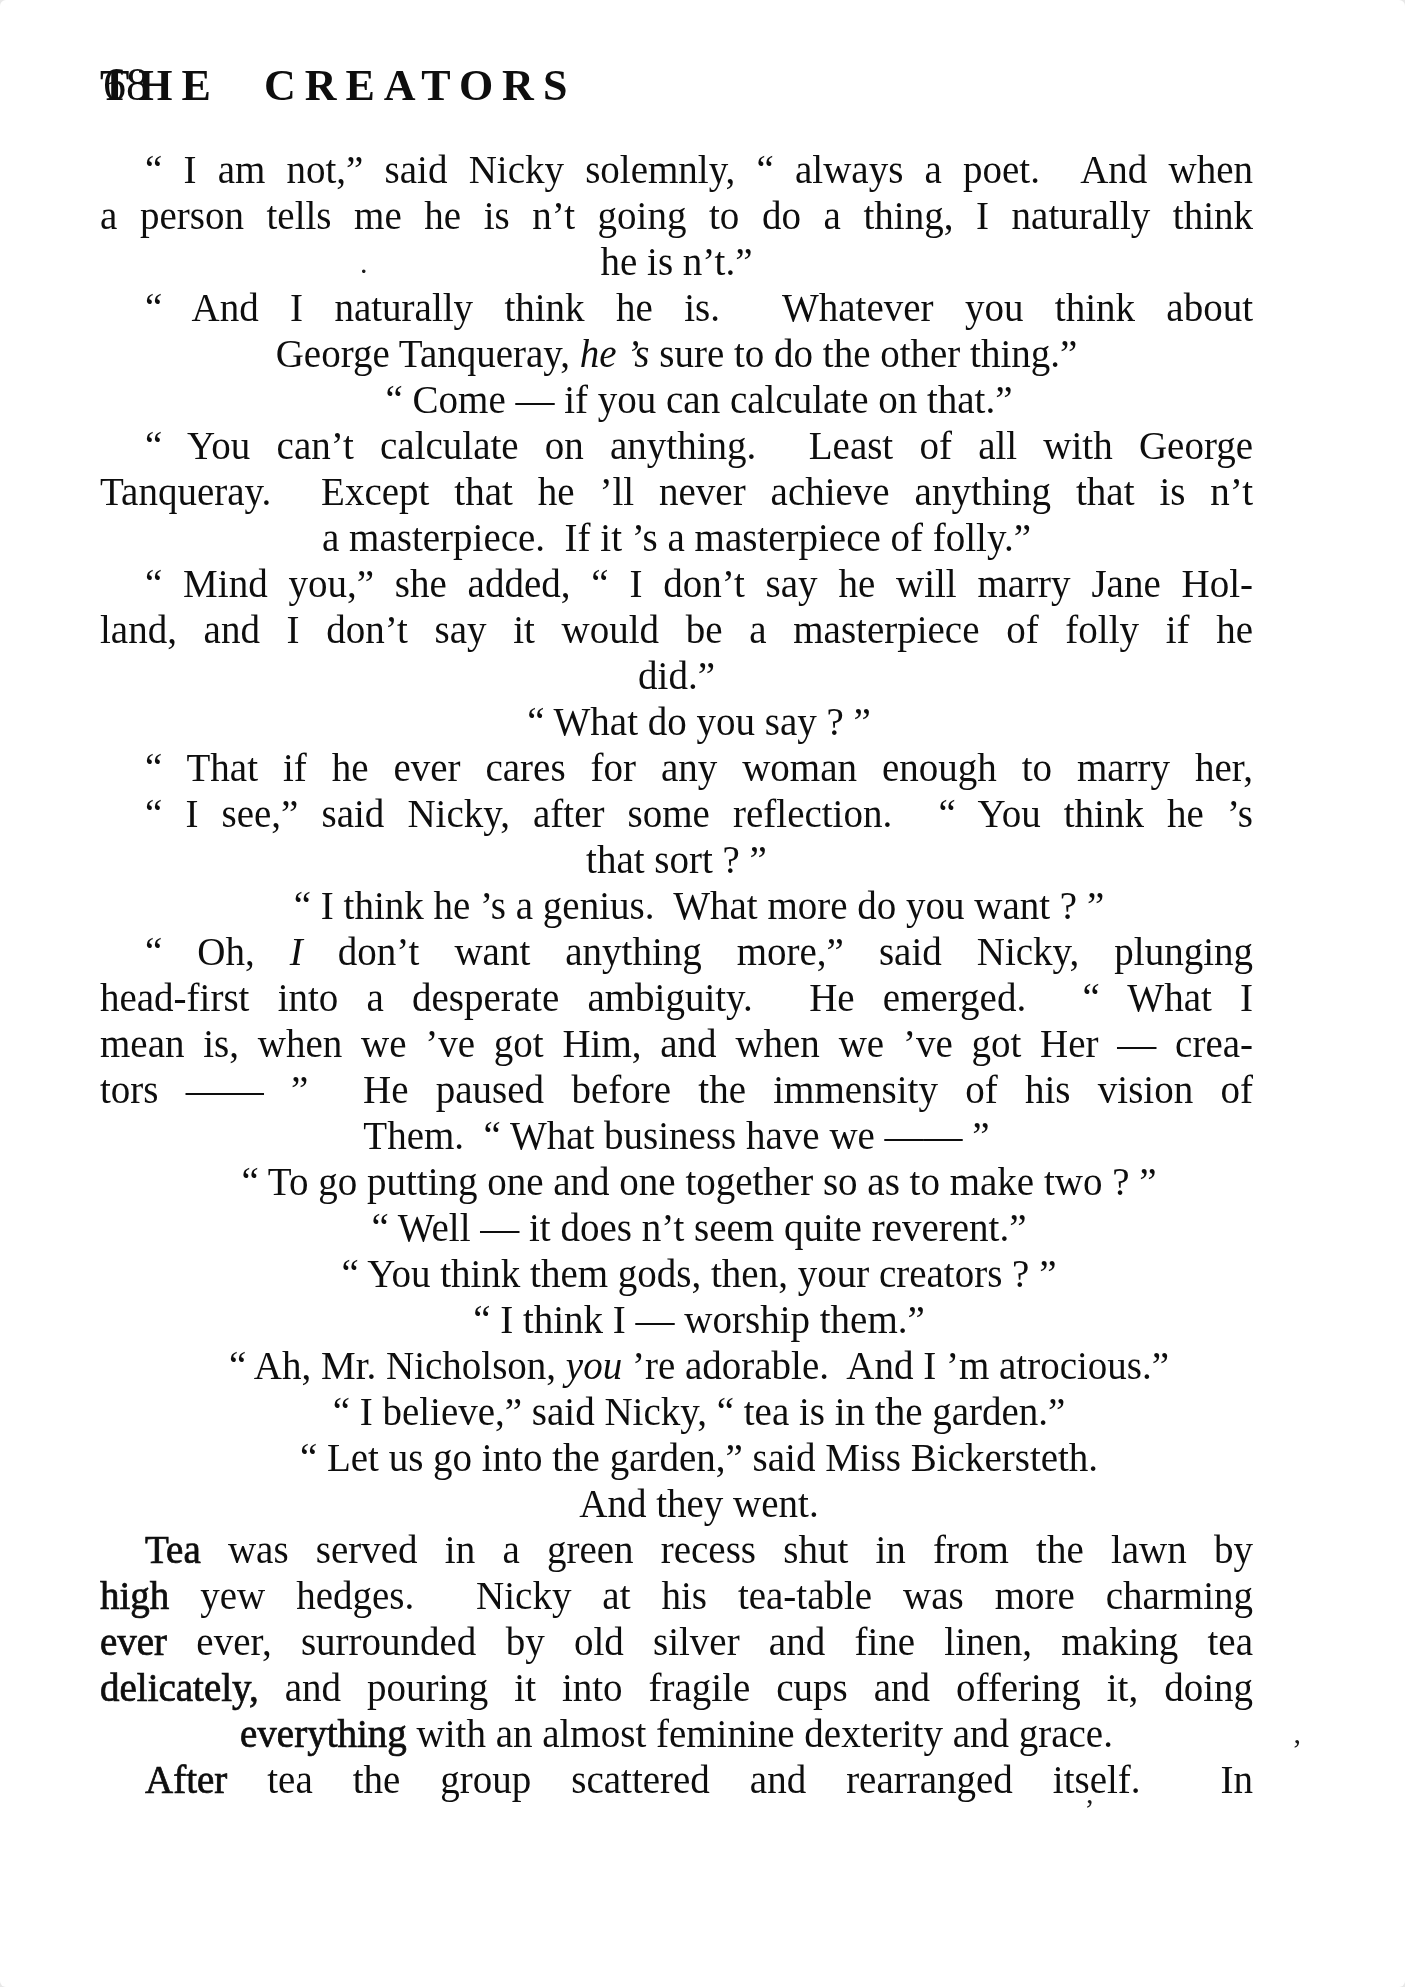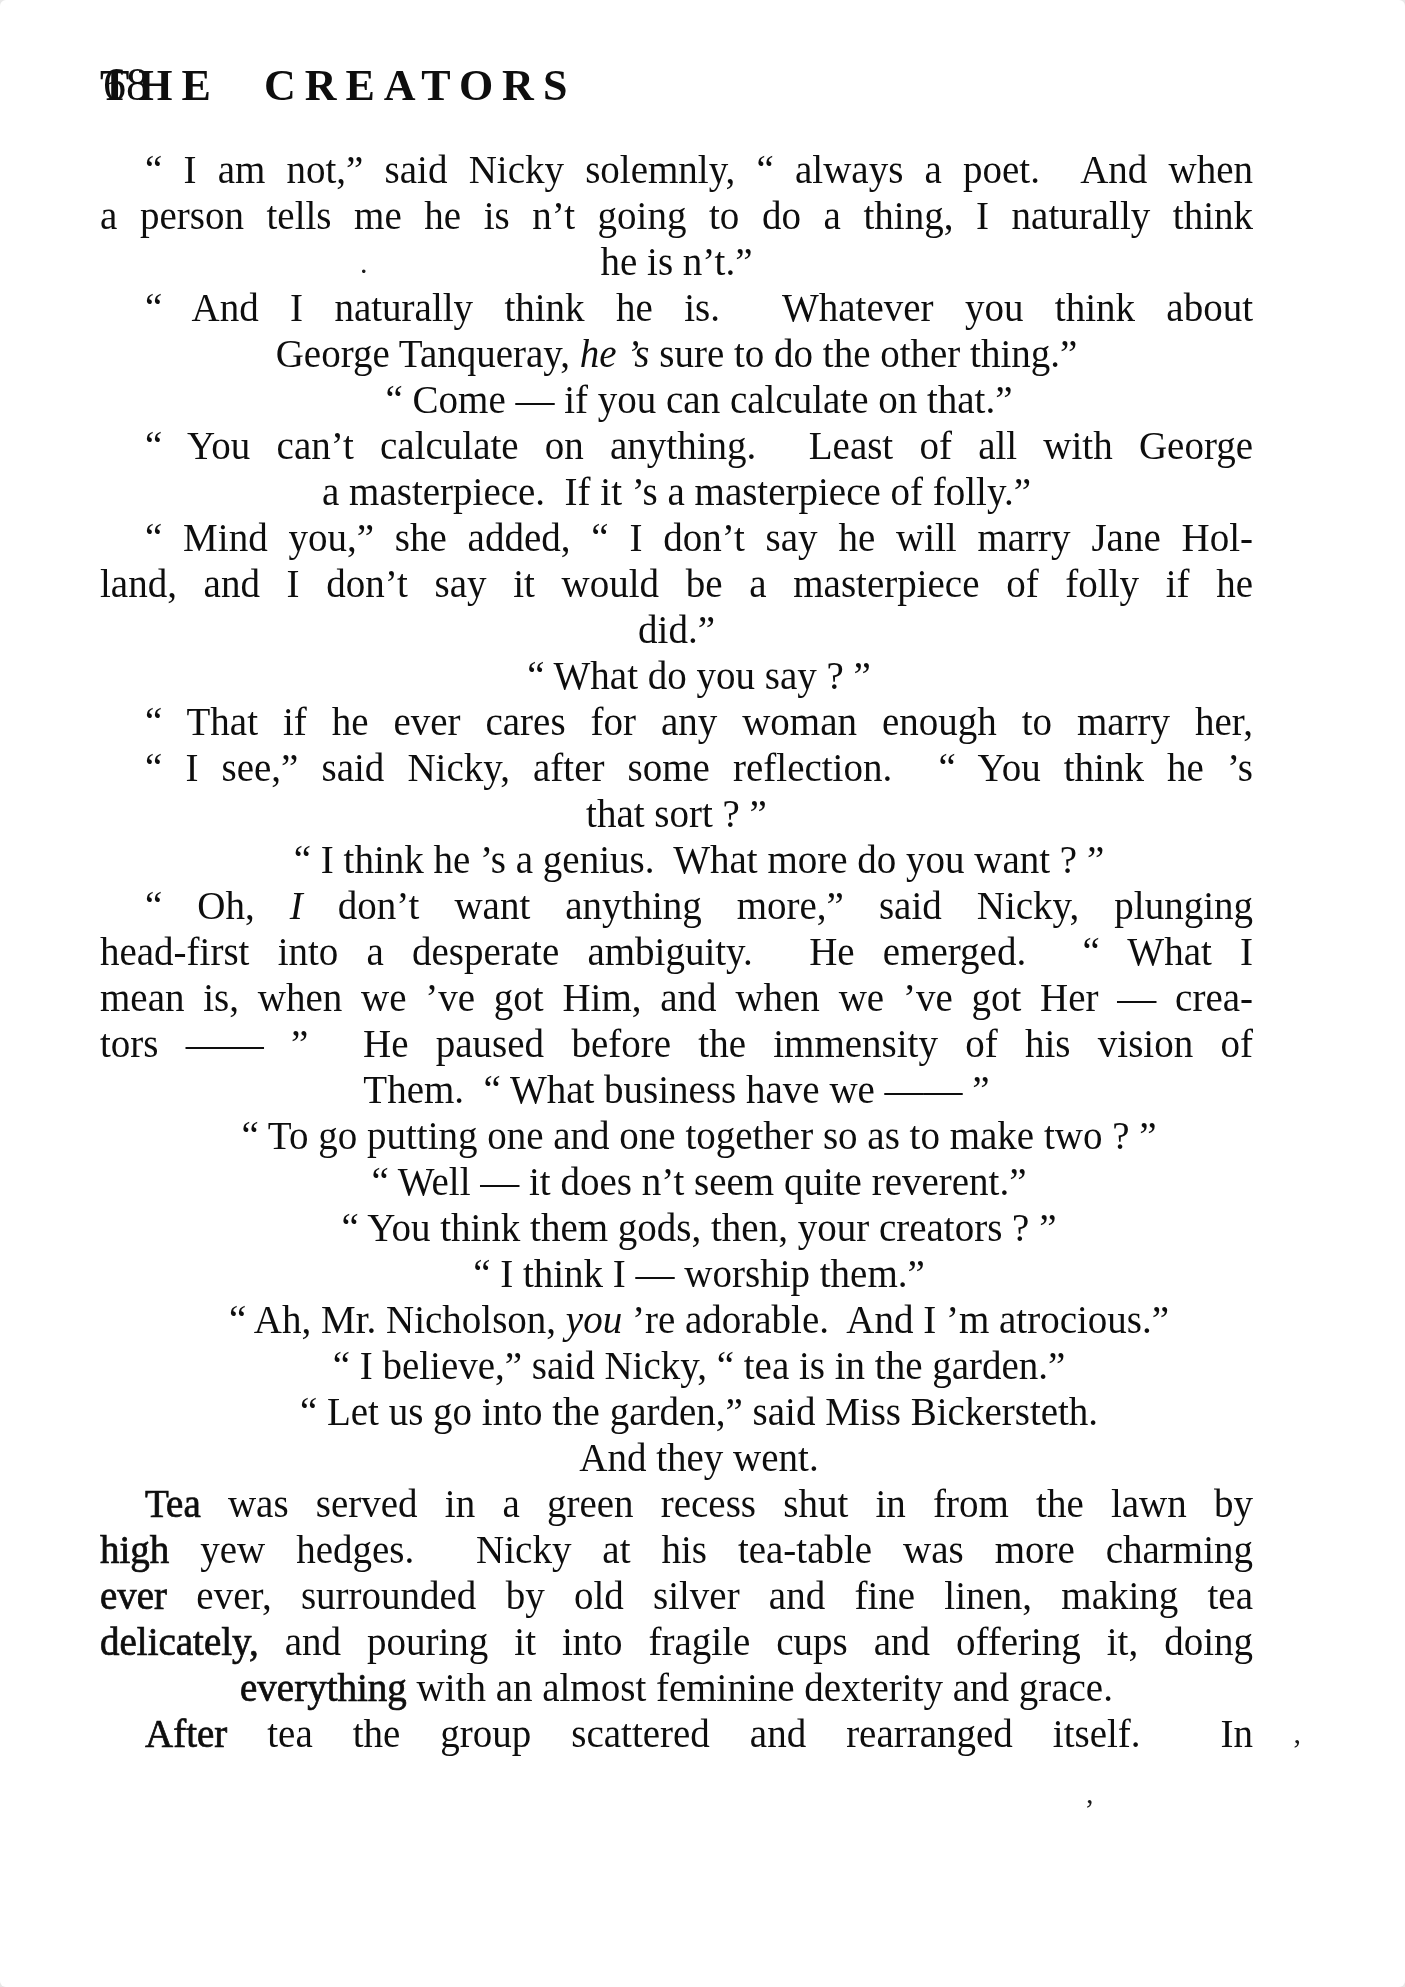--- a/index.html
+++ b/index.html
@@ -60,20 +60,21 @@
   <div class="pagenum">68</div>
   <div class="title">THE CREATORS</div>
   <div class="textblock">
       <div class="line indent just"><span>“ I am not,” said Nicky solemnly, “ always a poet.&nbsp; And when</span></div>
       <div class="line just"><span>a person tells me he is n’t going to do a thing, I naturally think</span></div>
       <div class="line"><span>he is n’t.”</span></div>
       <div class="line indent just"><span>“ And I naturally think he is.&nbsp; Whatever you think about</span></div>
       <div class="line"><span>George Tanqueray, </span><span class="it">he ’s</span><span> sure to do the other thing.”</span></div>
       <div class="line indent"><span>“ Come — if you can calculate on that.”</span></div>
       <div class="line indent just"><span>“ You can’t calculate on anything.&nbsp; Least of all with George</span></div>
+      <div class="line just"><span>Tanqueray.&nbsp; Except that he ’ll never achieve anything that is n’t</span></div>
       <div class="line"><span>a masterpiece.&nbsp; If it ’s a masterpiece of folly.”</span></div>
       <div class="line indent just"><span>“ Mind you,” she added, “ I don’t say he will marry Jane Hol-</span></div>
       <div class="line just"><span>land, and I don’t say it would be a masterpiece of folly if he</span></div>
       <div class="line"><span>did.”</span></div>
       <div class="line indent"><span>“ What do you say ? ”</span></div>
       <div class="line indent just"><span>“ That if he ever cares for any woman enough to marry her,</span></div>
       <div class="line indent just"><span>“ I see,” said Nicky, after some reflection.&nbsp; “ You think he ’s</span></div>
       <div class="line"><span>that sort ? ”</span></div>
       <div class="line indent"><span>“ I think he ’s a genius.&nbsp; What more do you want ? ”</span></div>
       <div class="line indent just"><span>“ Oh, </span><span class="it">I</span><span> don’t want anything more,” said Nicky, plunging</span></div>

